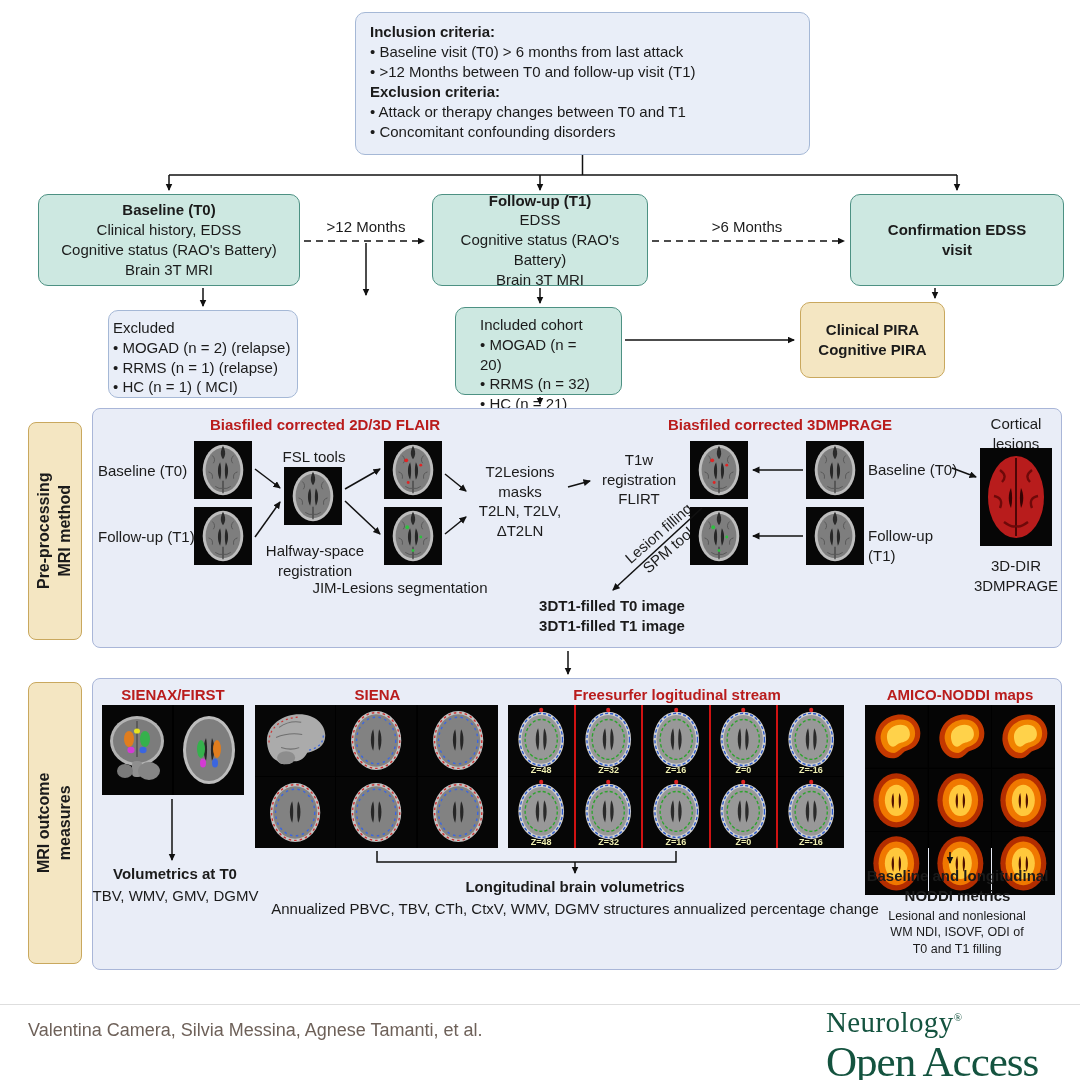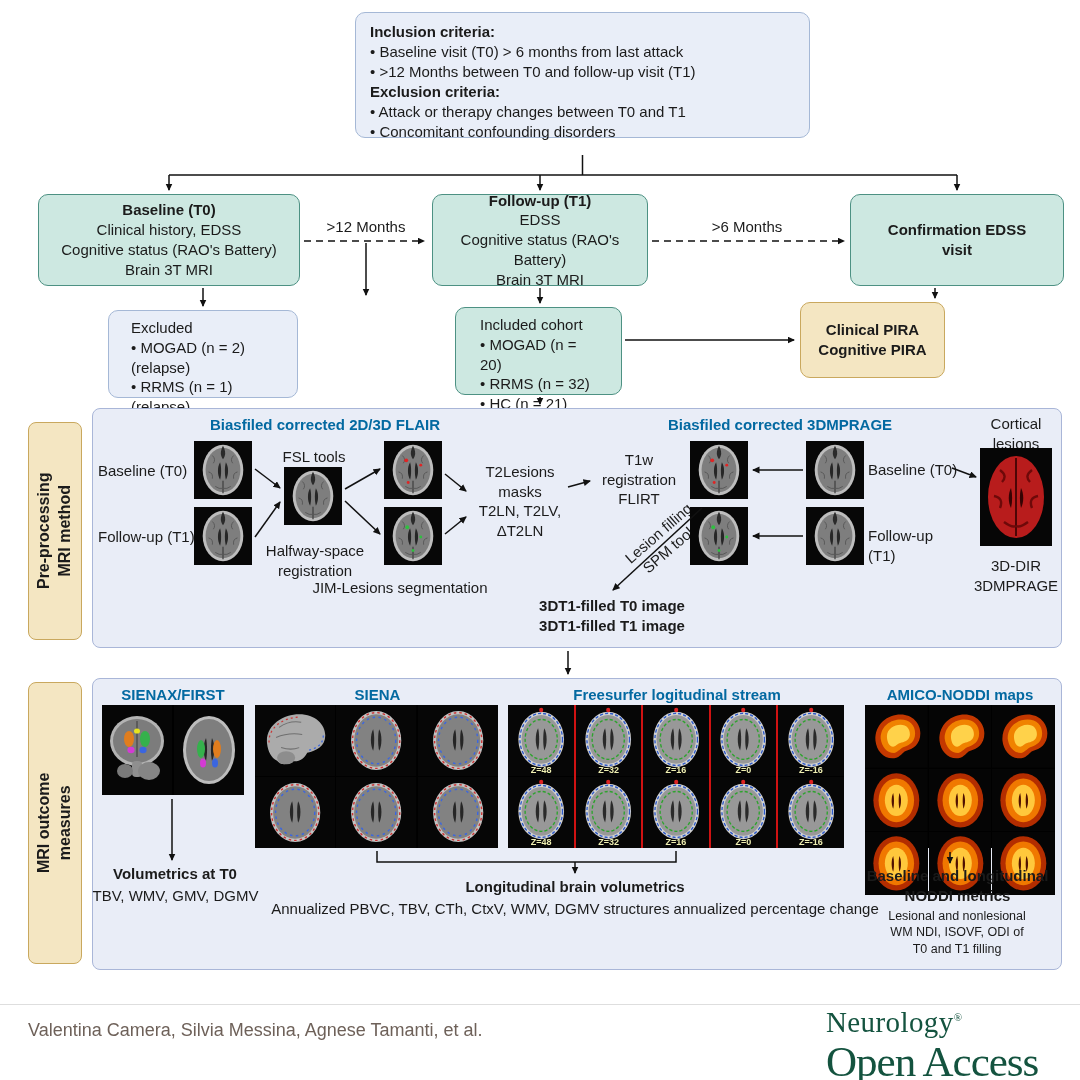--- a/index.html
+++ b/index.html
@@ -10,21 +10,21 @@
   .blue { background:#e9eef8; border:1.3px solid #a5b8d6; }
   .teal { background:#cde8e1; border:1.6px solid #4d9183; }
   .tan  { background:#f4e6c2; border:1.6px solid #c9a85e; }
   .panel { position:absolute; background:#e9edf7; border:1.5px solid #a9b6d8; border-radius:8px; }
 
   .vcenter { display:flex; flex-direction:column; justify-content:center; align-items:center; text-align:center; }
   .t15 { font-size:15px; line-height:1.32; }
   .t13 { font-size:13px; line-height:1.3; }
   .bold { font-weight:bold; }
   .lbl { position:absolute; font-size:15px; color:#1b1b1b; line-height:1.3; }
-  .hdr { position:absolute; font-size:15px; font-weight:bold; color:#0369a1; text-align:center; line-height:1.25; }
+  .hdr { position:absolute; font-size:15px; font-weight:bold; color:#b91c1c; text-align:center; line-height:1.25; }
   .ctr { text-align:center; }
 
   .crit { padding:9px 14px; font-size:15px; line-height:1.34; }
   .crit div { white-space:nowrap; }
 
   .side-label { position:absolute; background:#f4e6c2; border:1.6px solid #c9a85e; border-radius:8px;
                 display:flex; align-items:center; justify-content:center; }
   .side-label .rot { transform:rotate(-90deg); white-space:nowrap; text-align:center;
                      font-weight:bold; font-size:16px; line-height:1.3; color:#1b1b1b; }
 
@@ -150,21 +150,21 @@
     <rect width="60" height="60" fill="#050505"></rect>
     <path d="M10 34 C9 18 22 9 34 9 C46 9 53 18 53 27 C53 38 46 42 39 44 C36 45 34 50 28 51 C18 52 11 44 10 34 Z" fill="#c33800"></path>
     <path d="M15 32 C15 20 25 14 34 14 C43 14 48 20 48 27 C48 35 43 38 38 40 C34 41 32 45 28 46 C21 46 16 40 15 32 Z" fill="#f08200"></path>
     <path d="M21 30 C21 23 28 19 34 19 C40 19 43 23 43 28 C43 33 39 35 35 36 C31 37 29 40 27 40 C23 40 21 35 21 30 Z" fill="#ffd24a"></path>
   </g>
 </defs>
 </svg>
 
 <div class="canvas">
 
-  <div class="flowbox blue crit" style="left:355px; top:12px; width:455px; height:126px;">
+  <div class="flowbox blue crit" style="left:355px; top:12px; width:455px; height:143px;">
     <div class="bold">Inclusion criteria:</div>
     <div>• Baseline visit (T0) &gt; 6 months from last attack</div>
     <div>• &gt;12 Months between T0 and follow-up visit (T1)</div>
     <div class="bold">Exclusion criteria:</div>
     <div>• Attack or therapy changes between T0 and T1</div>
     <div>• Concomitant confounding disorders</div>
   </div>
 
   <div class="flowbox teal vcenter t15" style="left:38px; top:194px; width:262px; height:92px;">
     <div class="bold">Baseline (T0)</div>
@@ -181,21 +181,21 @@
     <div>Cognitive status (RAO's Battery)</div>
     <div>Brain 3T MRI</div>
   </div>
 
   <div class="lbl ctr" style="left:692px; top:217px; width:110px;">&gt;6 Months</div>
 
   <div class="flowbox teal vcenter t15" style="left:850px; top:194px; width:214px; height:92px; padding:0 34px;">
     <div class="bold">Confirmation EDSS visit</div>
   </div>
 
-  <div class="flowbox blue t15" style="left:108px; top:310px; width:190px; height:88px; padding:7px 22px;">
+  <div class="flowbox blue t15" style="left:108px; top:310px; width:190px; height:88px; padding:7px 4px;">
     <div>Excluded</div>
     <div>• MOGAD (n = 2) (relapse)</div>
     <div>• RRMS (n = 1) (relapse)</div>
     <div>• HC (n = 1) ( MCI)</div>
   </div>
 
   <div class="flowbox teal t15" style="left:455px; top:307px; width:167px; height:88px; padding:7px 24px;">
     <div>Included cohort</div>
     <div>• MOGAD (n = 20)</div>
     <div>• RRMS (n = 32)</div>

